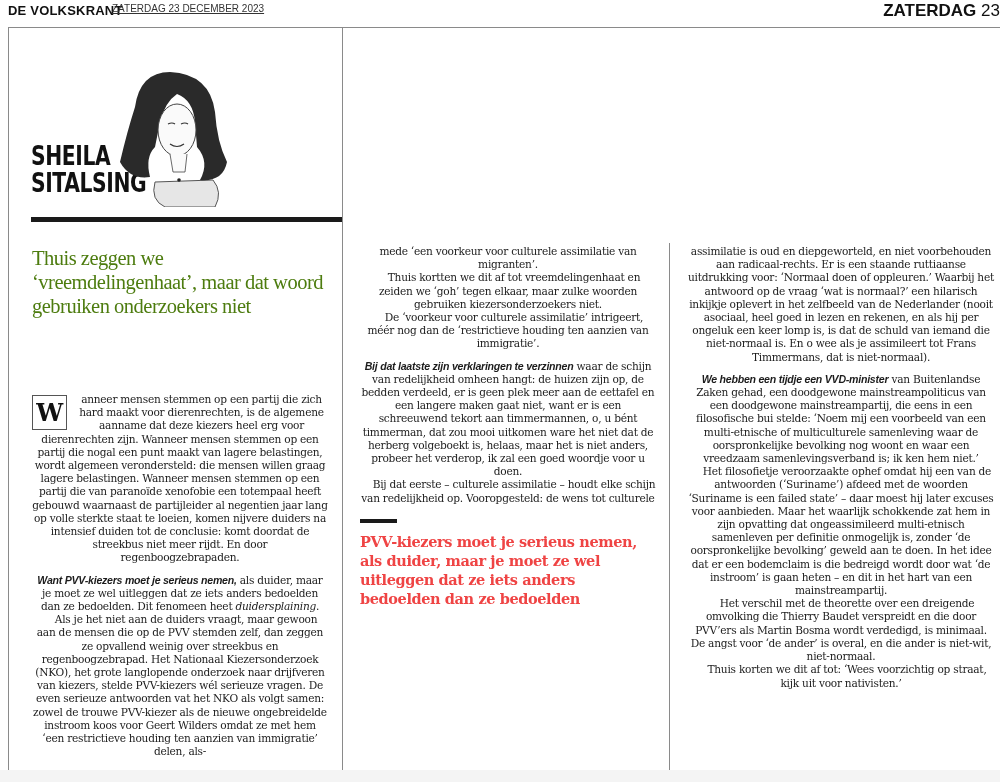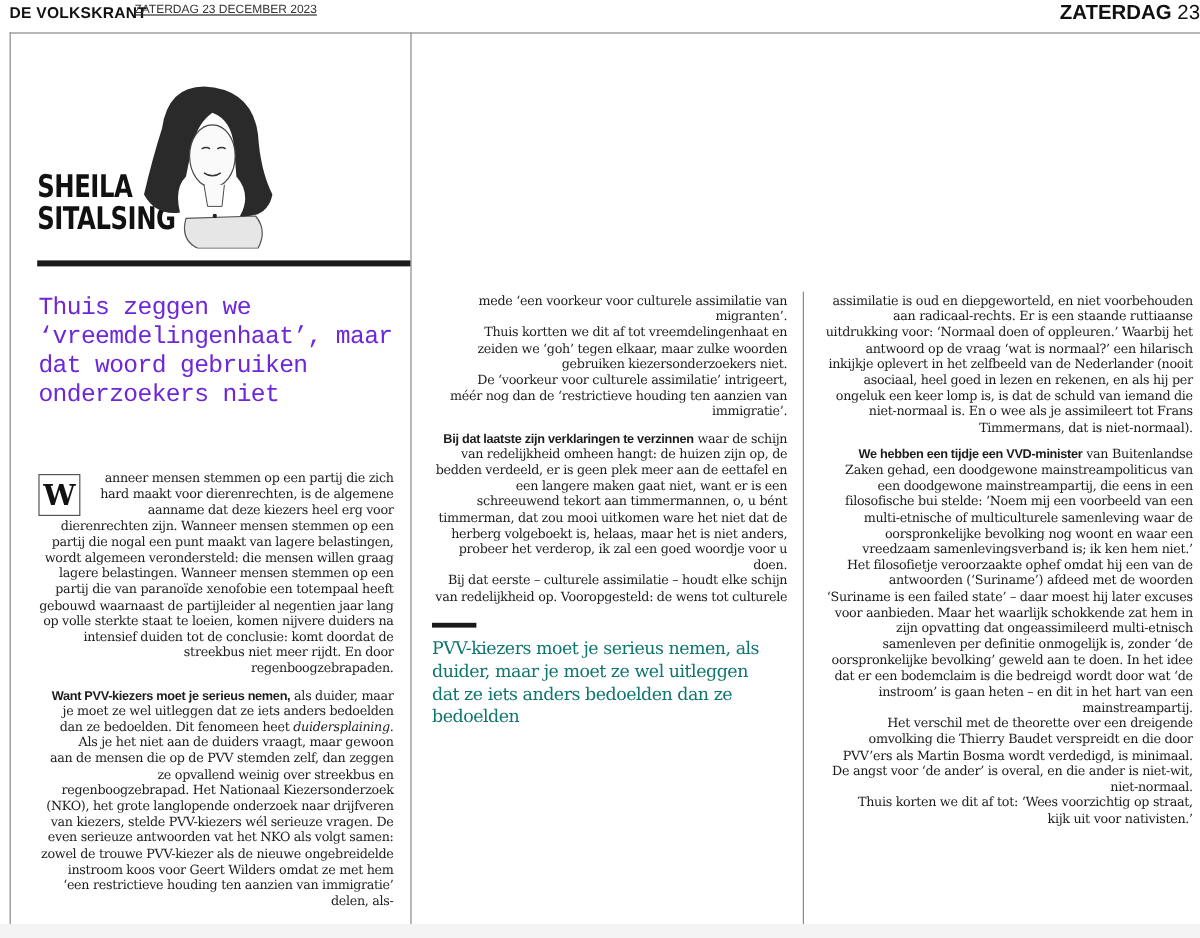--- a/index.html
+++ b/index.html
@@ -39,41 +39,41 @@
     font-family: "DejaVu Sans", sans-serif; font-weight: bold; font-size: 26px;
     line-height: 27px; letter-spacing: -0.5px; color: #111;
     transform: scaleX(0.78); transform-origin: left top;
   }
   .portrait { position: absolute; left: 115px; top: 62px; width: 120px; height: 145px; }
   .author-rule { position: absolute; left: 31px; top: 217px; width: 311px; height: 5px; background: #1a1a1a; }
 
   
   .headline {
     position: absolute; left: 32px; top: 246px; width: 300px;
-    font-family: Liberation Mono, monospace; font-size: 20.5px; line-height: 24px;
-    color: #6d28d9; letter-spacing: -0.5px;
+    font-family: Liberation Serif, serif; font-size: 20.5px; line-height: 24px;
+    color: #4d7c0f; letter-spacing: -0.5px;
   }
 
   .col { position: absolute; font-size: 10.6px; line-height: 13.2px; color: #1c1c1c; letter-spacing: -0.25px; }
-  .col p { margin: 0; text-align: right; }
+  .col p { margin: 0; text-align: center; }
   .col p.indent { text-indent: 12px; }
-  .col .lead { font-family: "Liberation Sans", sans-serif; font-weight: bold; }
+  .col .lead { font-family: "Liberation Sans", sans-serif; font-weight: bold; font-style: italic; }
   .col .gap { height: 9px; }
 
   .dropcap-box {
     float: left; width: 33px; height: 33px; border: 1px solid #555;
     margin: 2px 8px 0 0; display: flex; align-items: center; justify-content: center;
     font-family: "DejaVu Serif", serif; font-weight: bold; font-size: 24px; color: #111;
   }
 
   .quote-bar { position: absolute; left: 360px; top: 519px; width: 37px; height: 4px; background: #1a1a1a; }
   .pullquote {
     position: absolute; left: 360px; top: 532px; width: 280px;
-    font-family: "DejaVu Serif", serif; font-weight: normal; font-size: 14.5px; line-height: 19px;
-    color: #0f766e; letter-spacing: -0.4px;
+    font-family: "DejaVu Serif", serif; font-weight: bold; font-size: 14.5px; line-height: 19px;
+    color: #ef4444; letter-spacing: -0.4px;
   }
 </style>
 </head>
 <body>
 
 <div class="masthead">
   <span class="paper">DE VOLKSKRANT</span>
   <span class="date">ZATERDAG 23 DECEMBER 2023</span>
   <span class="day-right"><b>ZATERDAG</b> <span>23</span></span>
 </div>

